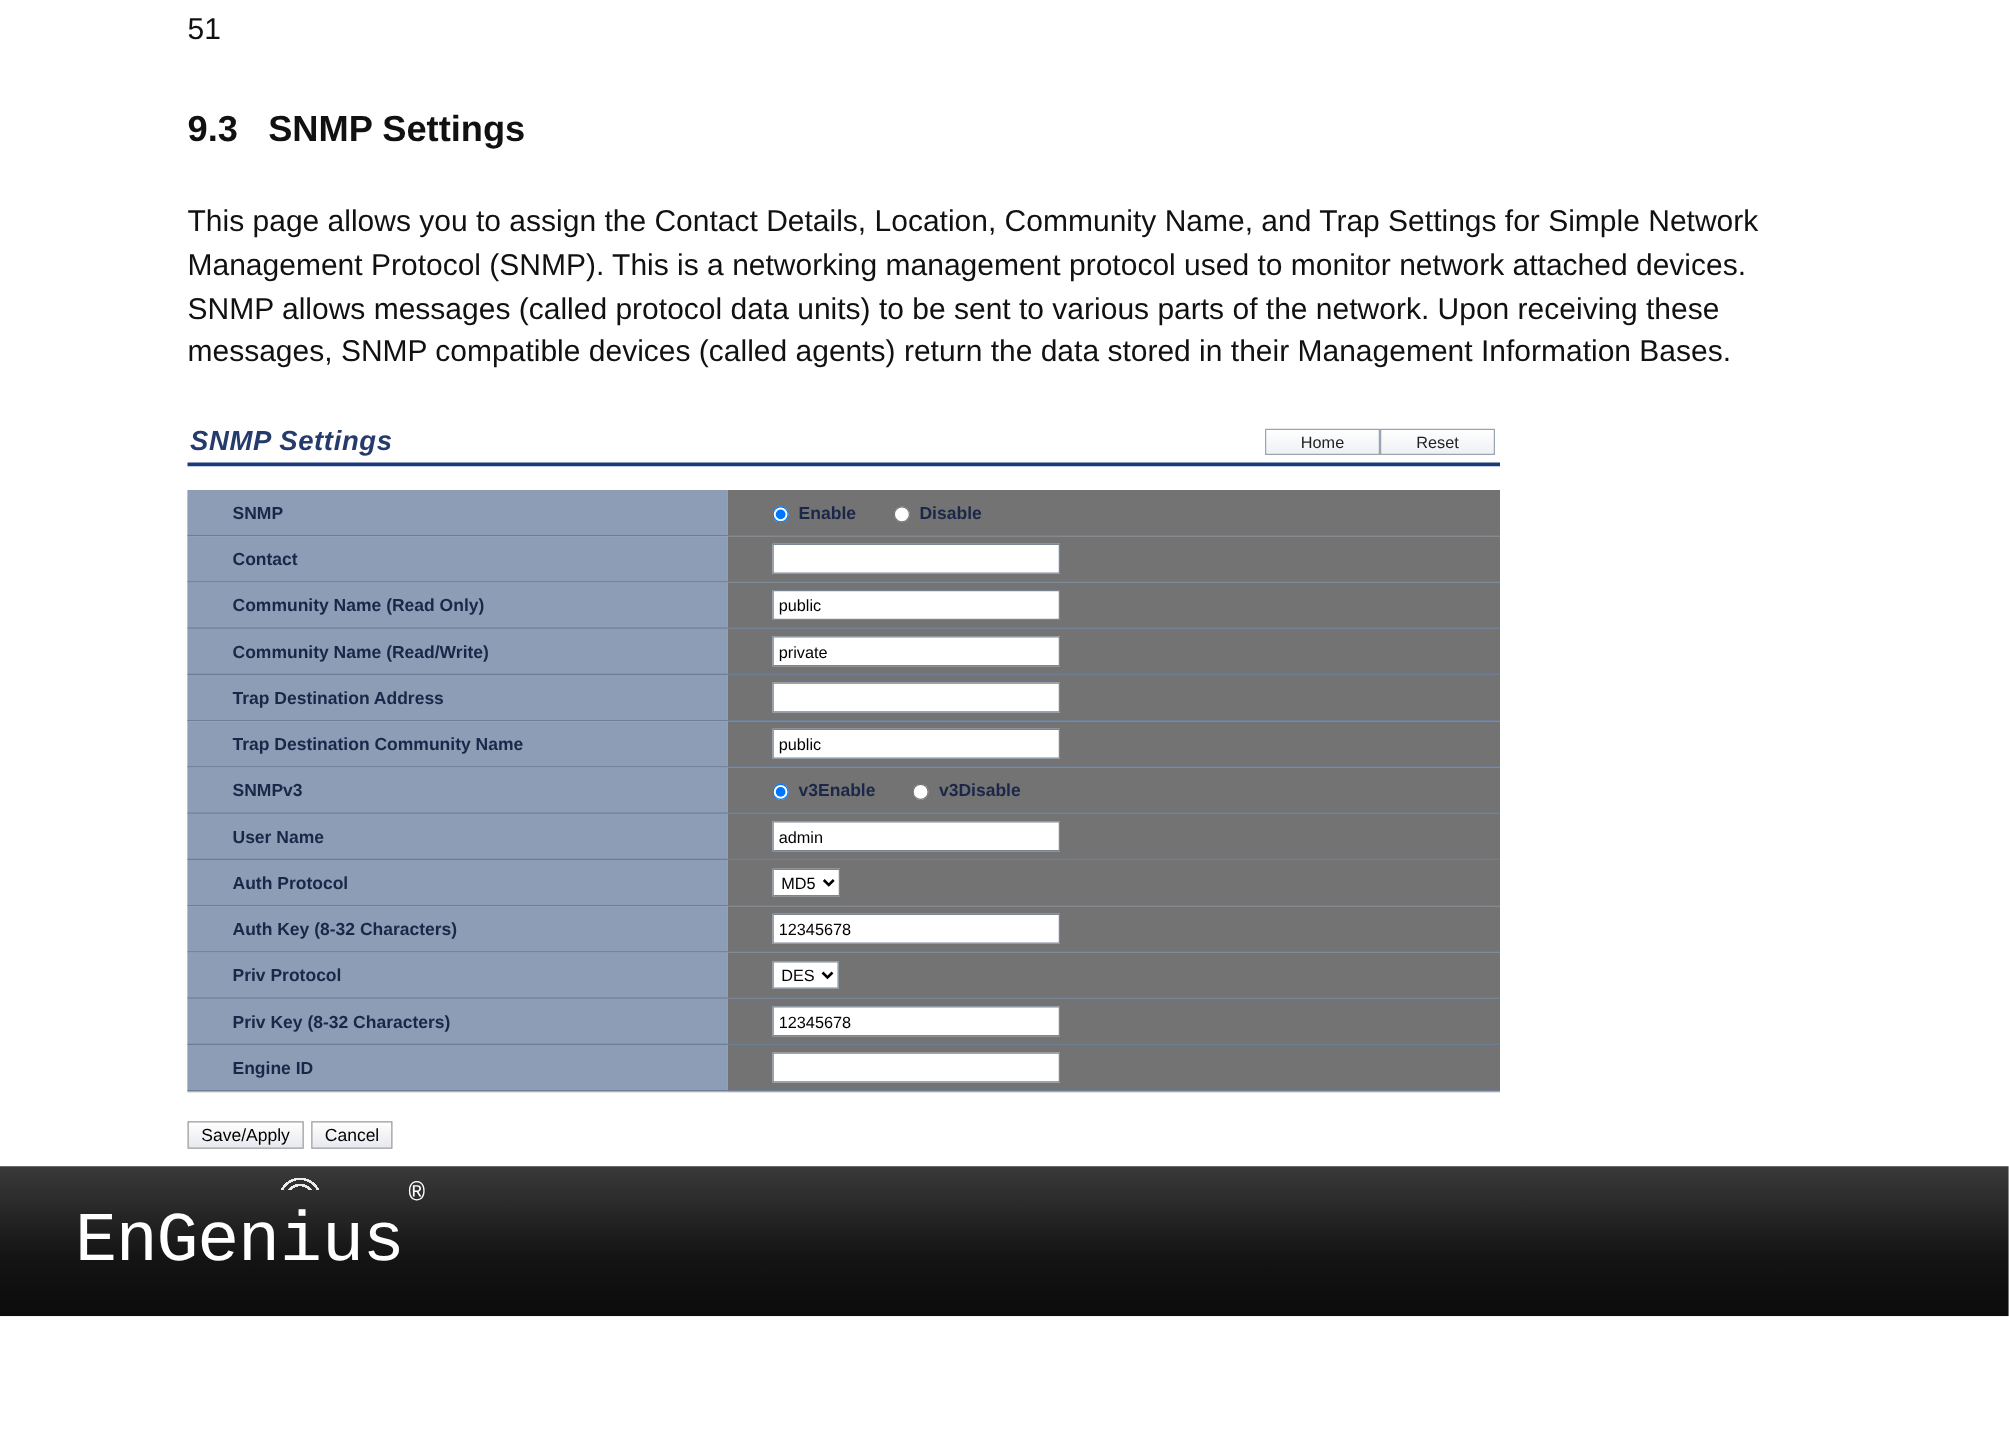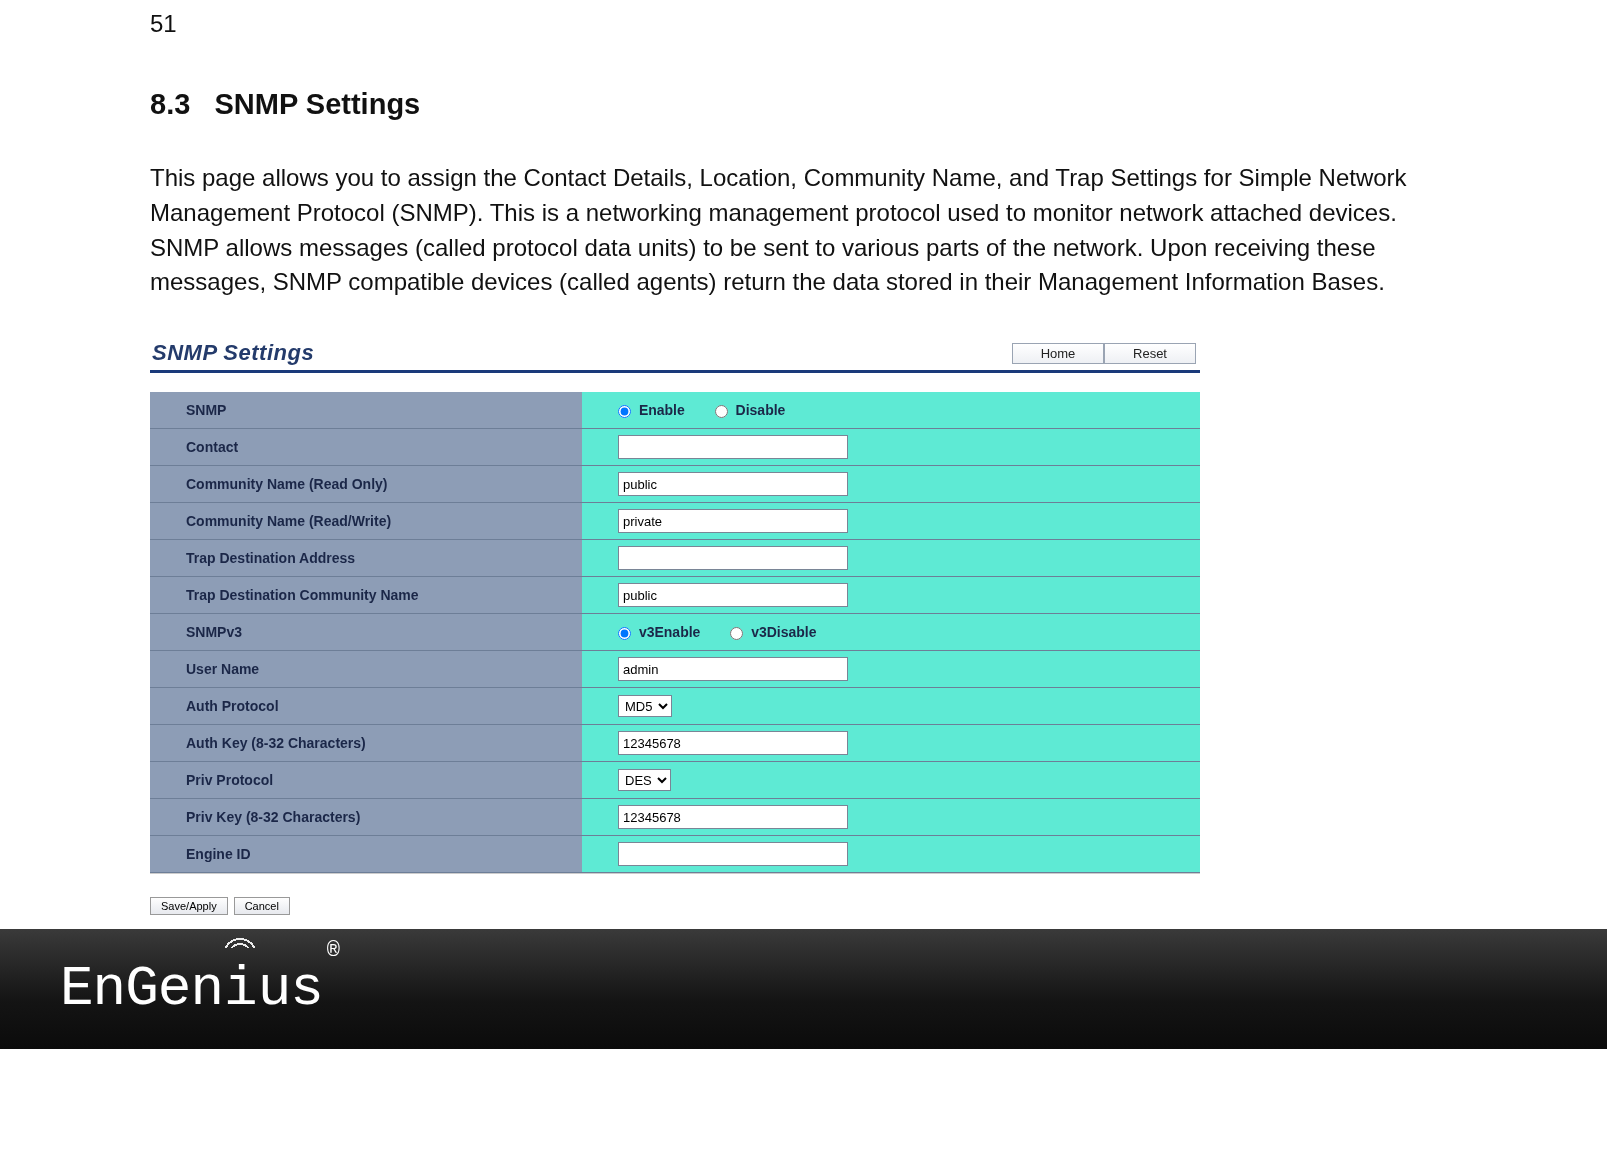--- a/index.html
+++ b/index.html
@@ -77,21 +77,21 @@
   }
   td.lbl {
     width: 395px;
     background: #8d9db6;
     color: #1b2748;
     font-weight: 700;
     font-size: 14px;
     padding-left: 8px;
   }
   td.val {
-    background: #5eead4;
+    background: #737373;
     padding-left: 6px;
     color: #111;
   }
   .finput {
     width: 220px;
     height: 22px;
     border: 1px solid #7a8596;
     background: #fff;
     font-size: 13px;
     padding: 0 4px;
@@ -104,21 +104,21 @@
     padding: 0 2px;
   }
   input[type=radio] { margin: 0 4px 0 0; vertical-align: middle; }
   .rlabel { margin-right: 26px; font-weight: 700; color: #1b2748; }
 
   .shot-actions { margin-top: 24px; display:flex; gap:6px; }
   .action-btn {
     padding: 2px 10px;
     background: linear-gradient(#fefefe,#e7e9ee);
     border: 1px solid #999;
-    font-size: 11px;
+    font-size: 14px;
   }
 
   
   .footer {
     margin-top: 14px;
     height: 120px;
     background: linear-gradient(#3a3a3a,#141414 60%,#0b0b0b);
     display: flex;
     align-items: center;
     padding-left: 60px;
@@ -154,21 +154,21 @@
   }
   .logo sup { font-size: 22px; margin-left: 4px; top: -18px; position: relative; }
 </style>
 </head>
 <body>
 
 <div class="page">
   <div class="page-number">51</div>
 
   <div class="section-heading">
-    <span>8.3</span>&nbsp;&nbsp;
+    <span>9.3</span>&nbsp;&nbsp;
     <span>SNMP Settings</span>
   </div>
 
   <div class="body-text">This page allows you to assign the Contact Details, Location, Community Name, and Trap Settings for Simple Network Management Protocol (SNMP). This is a networking management protocol used to monitor network attached devices. SNMP allows messages (called protocol data units) to be sent to various parts of the network. Upon receiving these messages, SNMP compatible devices (called agents) return the data stored in their Management Information Bases.</div>
 
   <div class="shot">
     <div class="shot-header">
       <div class="shot-title">SNMP Settings</div>
       <div class="shot-btns">
         <div class="win-btn">Home</div>

